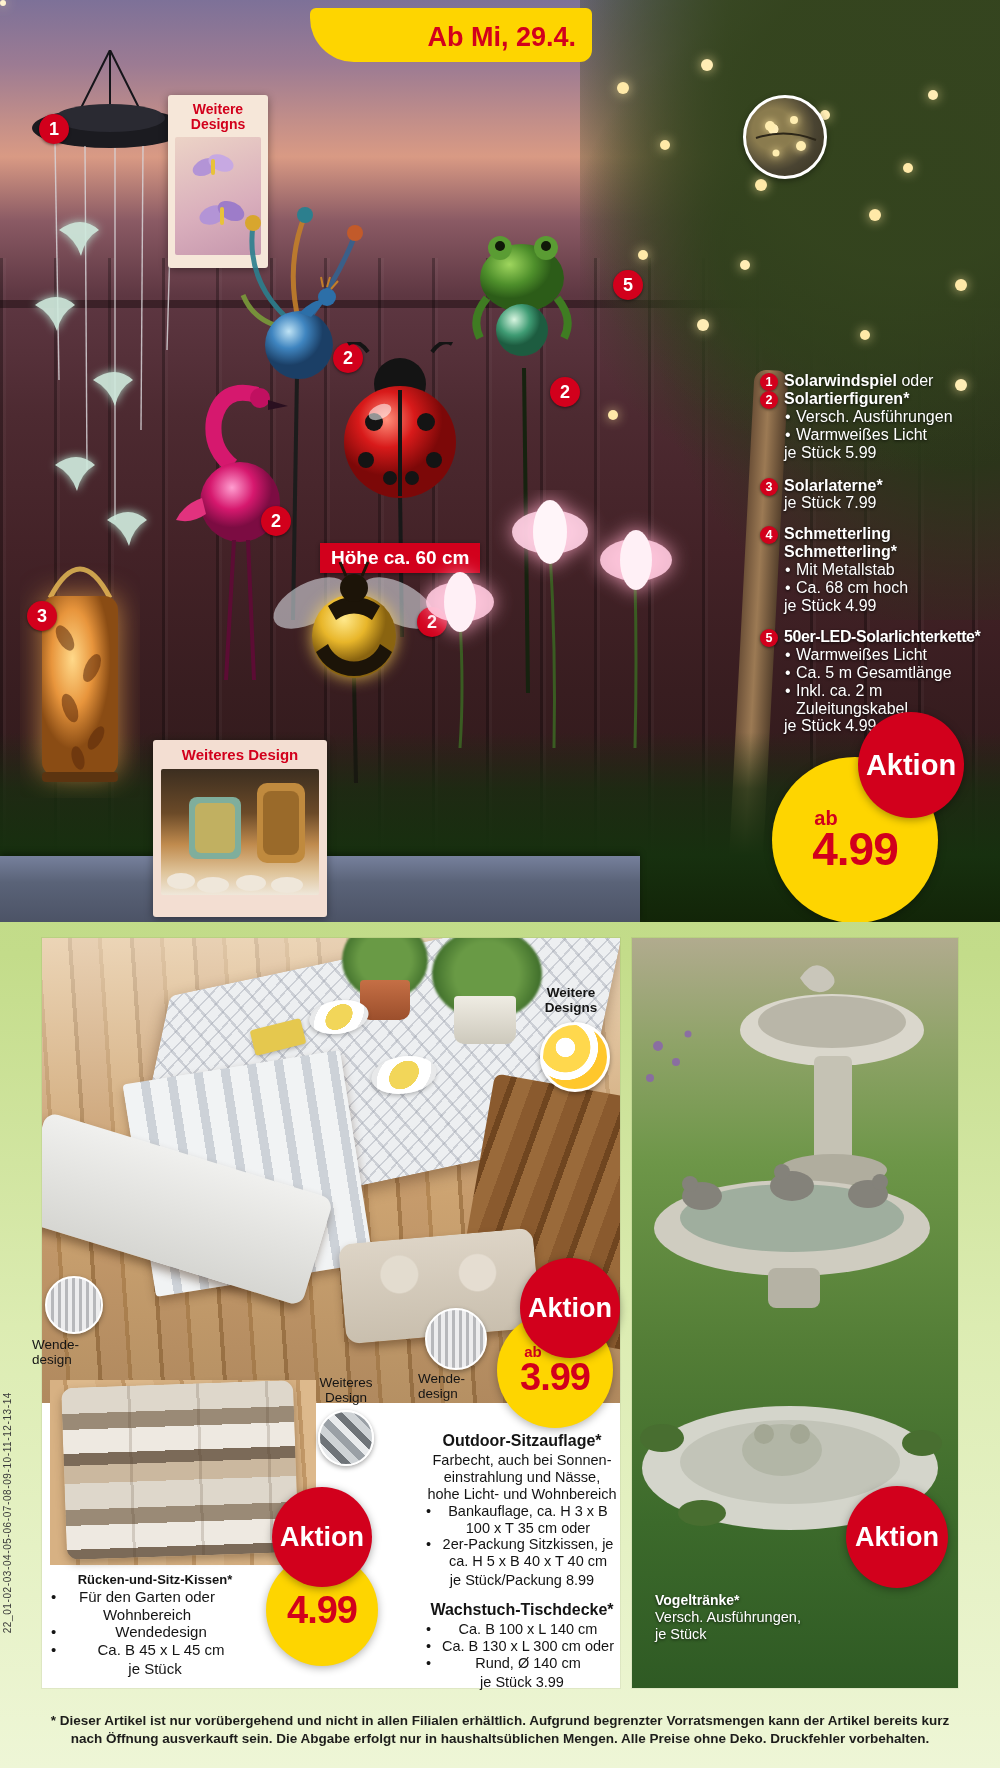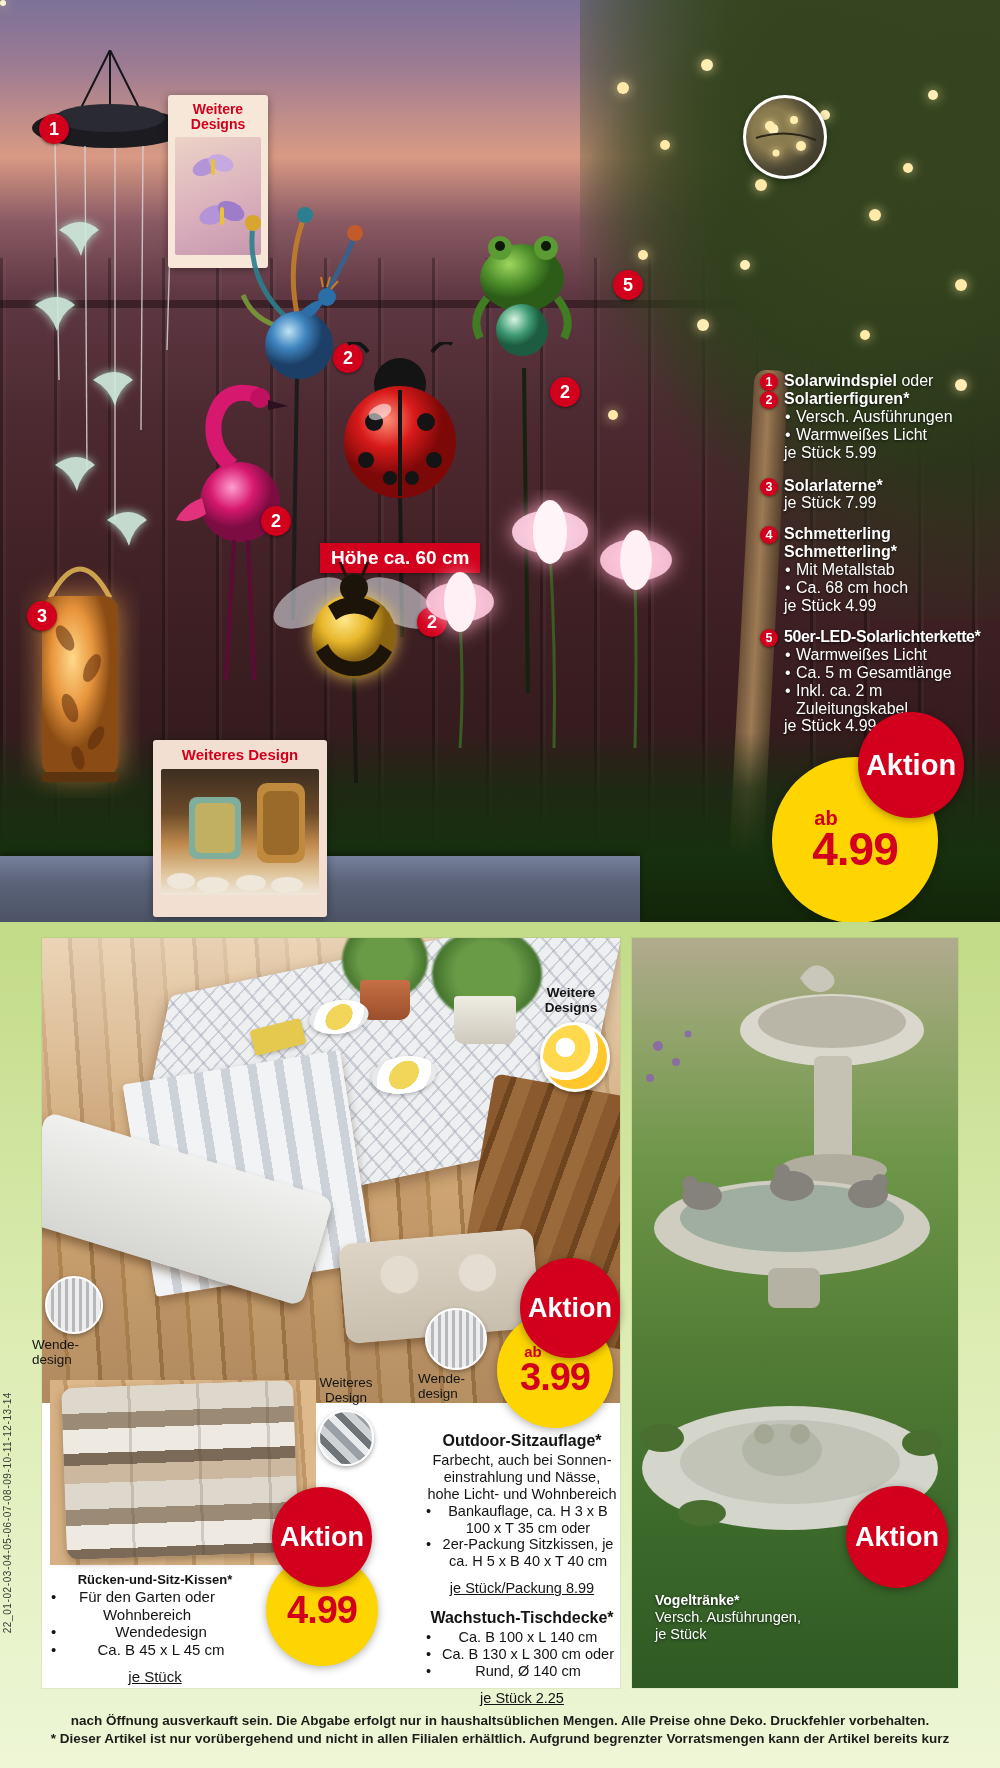--- a/index.html
+++ b/index.html
@@ -110,21 +110,21 @@
     background:radial-gradient(circle at 35% 35%,#fff 0 16%,#ffd84d 17% 42%,#fff 43% 55%,#ffc72c 56% 100%);}
   .cushion-block{left:50px;top:1380px;width:266px;height:185px;
     background:repeating-linear-gradient(86deg,#d7b183 0 26px,#c29867 26px 30px,#ddb98c 30px 58px);}
   .patchwork{position:absolute;left:14px;top:4px;width:232px;height:172px;transform:rotate(-2deg);border-radius:12px;
     background:repeating-linear-gradient(90deg,transparent 0 66px,rgba(80,60,40,.18) 66px 69px),
       repeating-linear-gradient(180deg,#ded7cb 0 26px,#9a8a76 26px 42px,#eee9e1 42px 66px,#7b6a58 66px 78px,#cbb89f 78px 96px);
     box-shadow:0 4px 8px rgba(60,40,20,.35);}
 
   .body-col{color:#141414;font-size:14.5px;line-height:1.17;text-align:center;}
   .body-col .ttl{font-weight:bold;font-size:16px;margin-bottom:1px;}
-  .price-line{margin-top:10px;text-decoration:underline;}
+  .price-line{margin-top:2px;}
 
   
   .grass{position:absolute;inset:0;
     background:linear-gradient(180deg,#b1ab8e 0%,#8fa368 14%,#6d9648 30%,#537d36 55%,#3c6a2b 78%,#2f5a24 100%);}
 
   .vogel-text{color:#fff;font-size:14.5px;line-height:1.2;text-shadow:0 1px 3px rgba(0,0,0,.7);}
   .vogel-text .ttl{font-weight:bold;font-size:14px;}
 
   .side-code{left:2px;top:1392px;writing-mode:vertical-rl;transform:rotate(180deg);
     font-size:10px;color:#3a3a3a;letter-spacing:.6px;}
@@ -433,20 +433,23 @@
 
     <div class="price-circle abs" style="left:772px;top:757px;width:166px;height:166px;">
       <div class="price-ab">ab</div>
       <div class="price-main">4.99</div>
     </div>
     <div class="aktion abs" style="left:858px;top:712px;width:106px;height:106px;font-size:29px;">
       <span>Aktion</span>
     </div>
   </div>
 
+  <div class="date-badge abs">
+      <span>Ab Mi, 29.4.</span>
+    </div>
 
   <div class="panel panel-left">
     <div class="deck"></div>
     <div class="cloth"></div>
     <div class="drape"></div>
     <div class="bench"></div>
     <div class="chairback"></div>
     <div class="seatpad"></div>
     <div class="plantfuzz abs" style="left:300px;top:-18px;width:86px;height:80px;"></div>
     <div class="plantpot abs" style="left:318px;top:42px;width:50px;height:40px;background:linear-gradient(180deg,#c56f45,#9c4f2c);"></div>
@@ -485,21 +488,21 @@
     <div>Farbecht, auch bei Sonnen-</div>
     <div>einstrahlung und Nässe,</div>
     <div>hohe Licht- und Wohnbereich</div>
     <div class="bl">Bankauflage, ca. H 3 x B 100 x T 35 cm oder</div>
     <div class="bl">2er-Packung Sitzkissen, je ca. H 5 x B 40 x T 40 cm</div>
     <div class="price-line">je Stück/Packung 8.99</div>
     <div class="ttl" style="margin-top:12px;">Wachstuch-Tischdecke*</div>
     <div class="bl">Ca. B 100 x L 140 cm</div>
     <div class="bl">Ca. B 130 x L 300 cm oder</div>
     <div class="bl">Rund, Ø 140 cm</div>
-    <div class="price-line">je Stück 2.25</div>
+    <div class="price-line">je Stück 3.99</div>
   </div>
 
   <div class="body-col abs" style="left:50px;top:1572px;width:210px;font-size:15px;">
     <div class="ttl" style="font-size:13px;">Rücken-und-Sitz-Kissen*</div>
     <div class="bl" style="width:170px;">Für den Garten oder Wohnbereich</div>
     <div class="bl">Wendedesign</div>
     <div class="bl">Ca. B 45 x L 45 cm</div>
     <div class="price-line">je Stück</div>
   </div>
   <div class="aktion abs" style="left:272px;top:1487px;width:100px;height:100px;font-size:27px;z-index:3;">
@@ -557,16 +560,16 @@
       <span>Aktion</span>
     </div>
   <div class="vogel-text abs" style="left:655px;top:1592px;width:180px;">
     <div class="ttl">Vogeltränke*</div>
     <div>Versch. Ausführungen,</div>
     <div>je Stück</div>
   </div>
 
   <div class="side-code abs">22_01-02-03-04-05-06-07-08-09-10-11-12-13-14</div>
   <div class="disclaimer abs">
+    <div>* Dieser Artikel ist nur vorübergehend und nicht in allen Filialen erhältlich. Aufgrund begrenzter Vorratsmengen kann der Artikel bereits kurz</div>
     <div>nach Öffnung ausverkauft sein. Die Abgabe erfolgt nur in haushaltsüblichen Mengen. Alle Preise ohne Deko. Druckfehler vorbehalten.</div>
-    <div>* Dieser Artikel ist nur vorübergehend und nicht in allen Filialen erhältlich. Aufgrund begrenzter Vorratsmengen kann der Artikel bereits kurz</div>
   </div>
 </div>
 
 </body></html>

